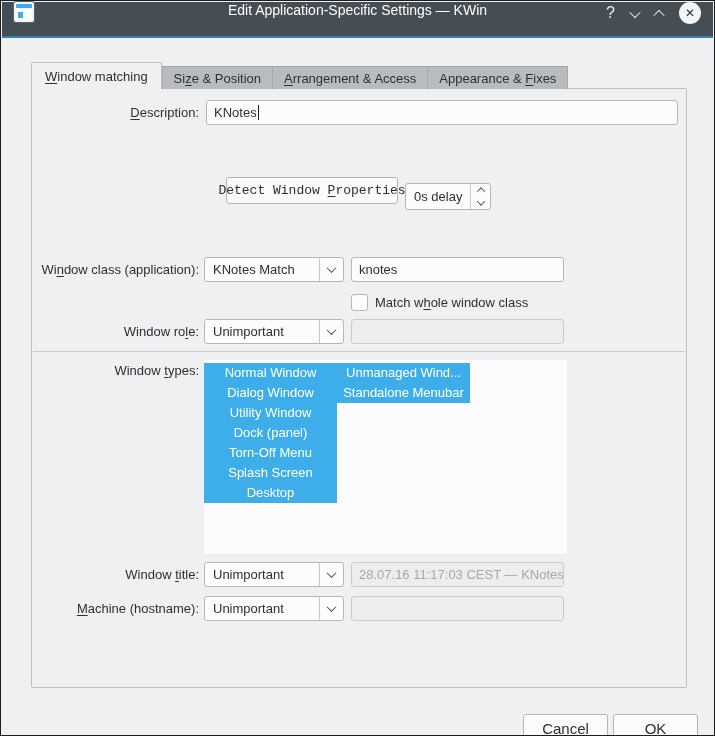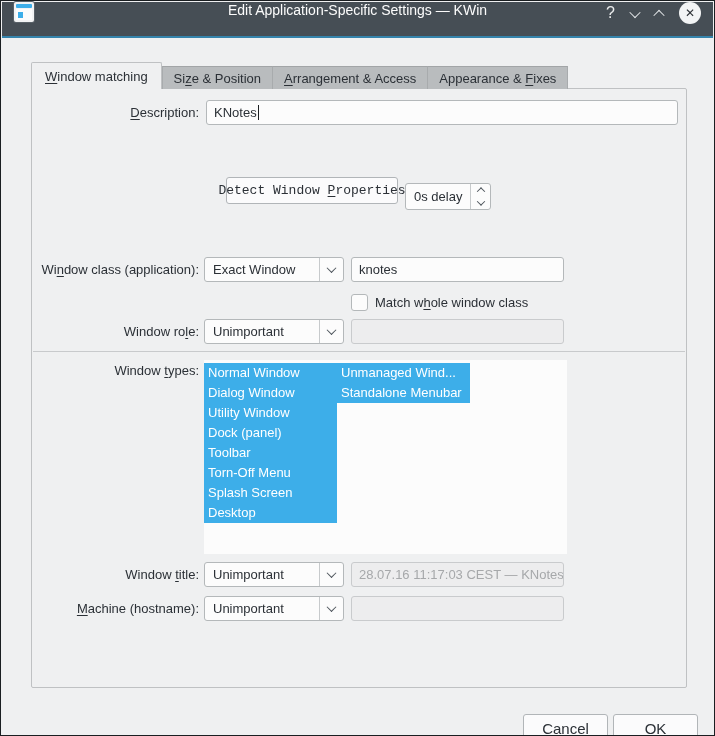--- a/index.html
+++ b/index.html
@@ -65,21 +65,21 @@
   .spin .sc.up { transform:rotate(-135deg) translate(-1px,-1px); }
   .spin .sc.dn { transform:rotate(45deg) translate(-1px,-1px); }
 
   .checkbox { position:absolute; left:350px; top:293px; width:17px; height:17px; background:#fcfcfc;
               border:1px solid #b4b8ba; border-radius:3px; }
   .checkbox-label { position:absolute; left:374px; top:293px; line-height:17px; white-space:nowrap; }
 
   .separator { position:absolute; left:32px; top:350px; width:652px; height:1px; background:#c8cacc; }
 
   .listbox { position:absolute; left:203px; top:359px; width:363px; height:194px; background:#fcfcfc; overflow:hidden; }
-  .listcol { position:absolute; top:3px; width:133px; }
+  .listcol { position:absolute; top:3px; width:133px;text-align:center; }
   .listcol.c1 { left:0; } .listcol.c2 { left:133px; }
   .listitem { height:20px; line-height:20px; padding:0 4px; white-space:nowrap; overflow:hidden; }
   .listitem.sel { background:#3daee9; color:#ffffff; }
 
   .dlg-btn { top:713px; width:85px; height:28px; font-size:15px; }
 </style>
 </head>
 <body>
 
 <div class="window">
@@ -140,21 +140,21 @@
       <div>
           <span class="sc dn"></span>
         </div>
     </div>
   </div>
 
   <div class="lbl" style="left:36px; top:256px;">
     <span>Wi</span><span class="mn">n</span><span>dow class (application):</span>
   </div>
   <div class="combo" style="left:203px; top:256px;">
-    <span class="txt">Exact Window</span>
+    <span class="txt">KNotes Match</span>
     <span class="arrow">
         <span class="c"></span>
       </span>
   </div>
   <div class="textfield" style="left:350px; top:256px; width:213px;">
     <span>knotes</span>
   </div>
 
   <div class="checkbox"></div>
   <div class="checkbox-label">
@@ -178,21 +178,20 @@
 
   <div class="lbl" style="left:36px; top:360px; line-height:20px;">
     <span>Window </span><span class="mn">t</span><span>ypes:</span>
   </div>
   <div class="listbox">
     <div class="listcol c1">
       <div class="listitem sel">Normal Window</div>
       <div class="listitem sel">Dialog Window</div>
       <div class="listitem sel">Utility Window</div>
       <div class="listitem sel">Dock (panel)</div>
-      <div class="listitem sel">Toolbar</div>
       <div class="listitem sel">Torn-Off Menu</div>
       <div class="listitem sel">Splash Screen</div>
       <div class="listitem sel">Desktop</div>
     </div>
     <div class="listcol c2">
       <div class="listitem sel">Unmanaged Wind...</div>
       <div class="listitem sel">Standalone Menubar</div>
     </div>
   </div>
 

